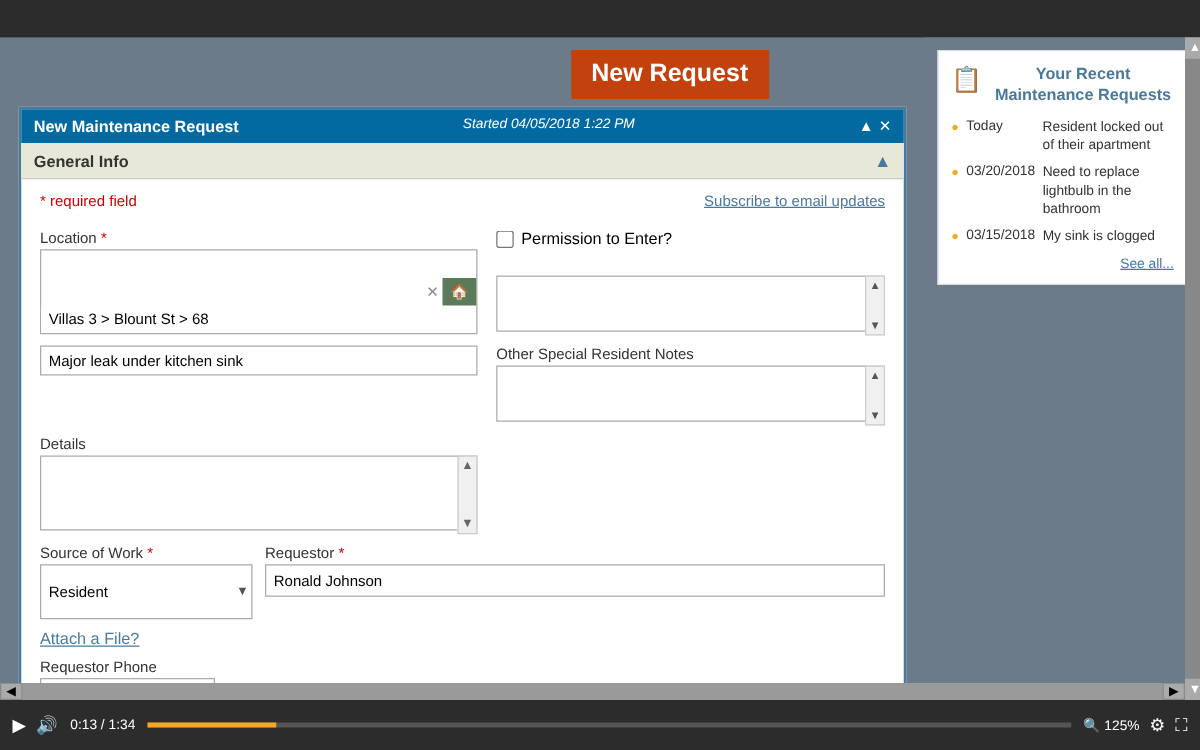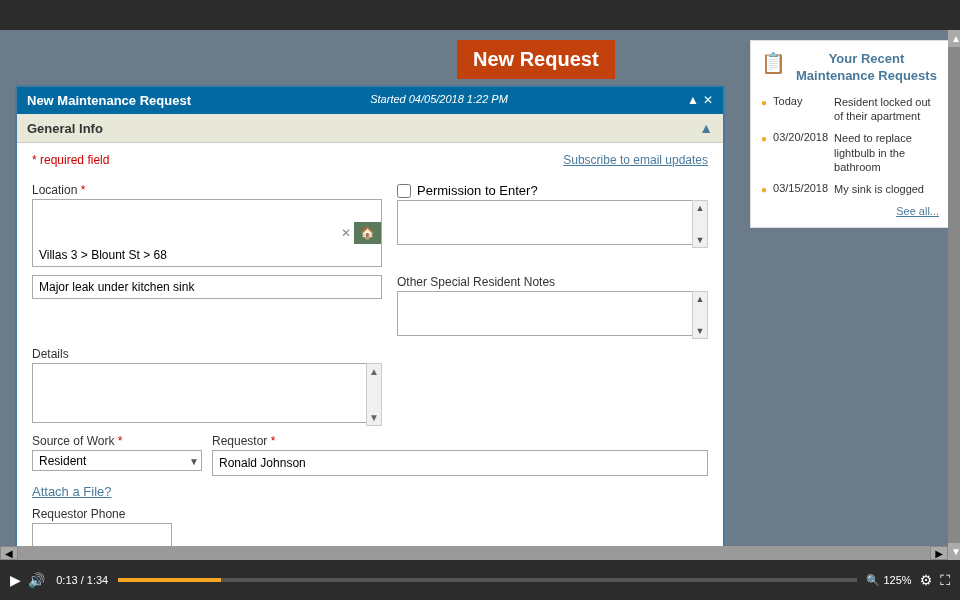--- a/index.html
+++ b/index.html
@@ -251,21 +251,21 @@
       font-size: 10px;
       cursor: pointer;
       padding: 2px;
     }
 
     
     .permission-area {
       display: flex;
       align-items: flex-end;
       gap: 6px;
-      margin-bottom: 2px;
+      margin-bottom: 22px;
     }
 
     .permission-checkbox {
       width: 14px;
       height: 14px;
     }
 
     
     .source-requestor-row {
       display: flex;
@@ -499,21 +499,21 @@
     }
 
     .select-wrapper select {
       width: 100%;
       appearance: none;
       -webkit-appearance: none;
       border: 1px solid #aaa;
       padding: 3px 20px 3px 6px;
       font-size: 12px;
       background: white;
-      height: 21px;
+      height: 44px;
     }
 
     .select-arrow {
       position: absolute;
       right: 3px;
       top: 50%;
       transform: translateY(-50%);
       color: #555;
       font-size: 10px;
       pointer-events: none;

